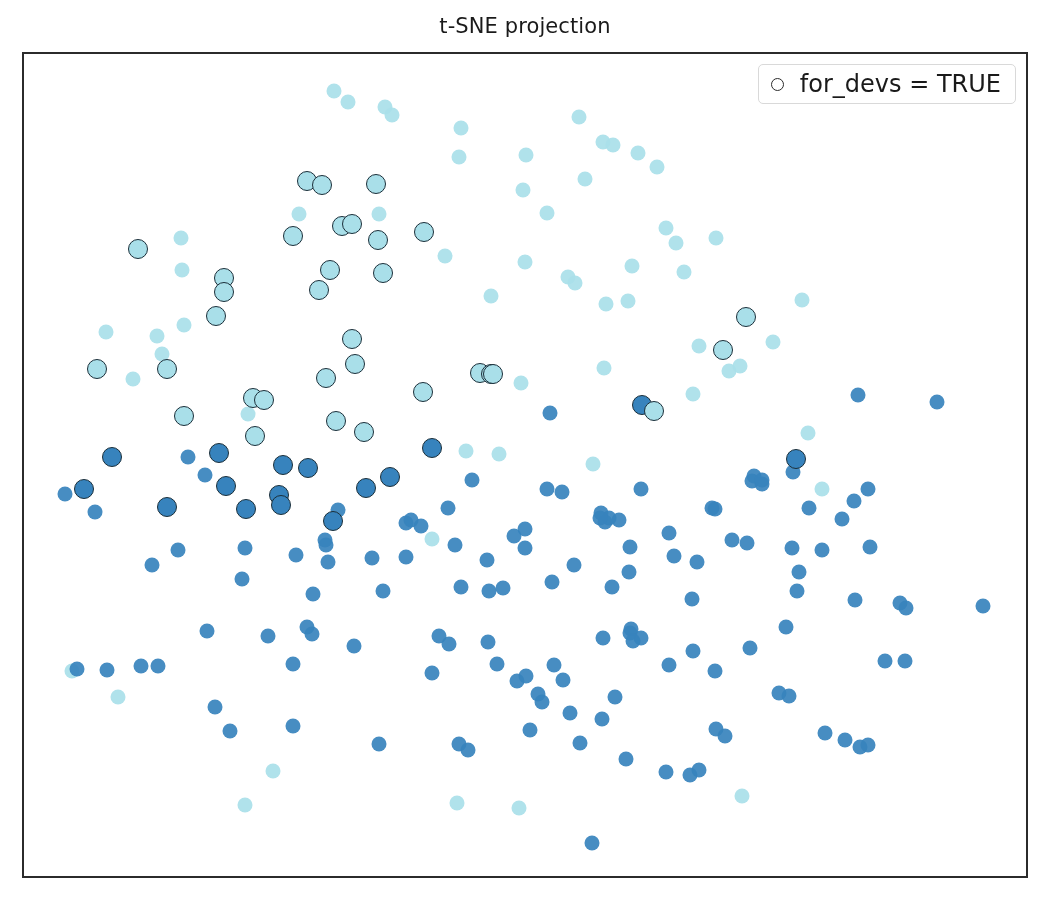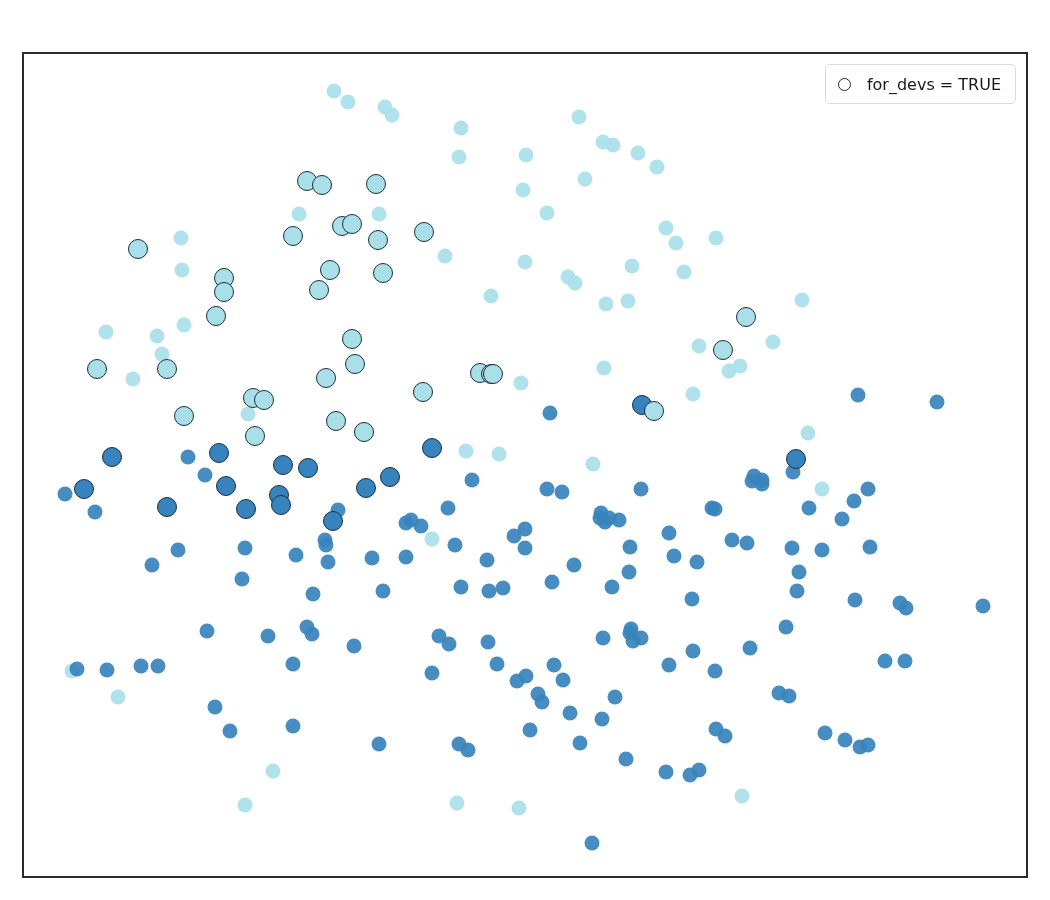--- a/index.html
+++ b/index.html
@@ -67,31 +67,32 @@
   #legend-marker {
     width: 13px;
     height: 13px;
     border-radius: 50%;
     border: 1.5px solid #2b2b2b;
     background: #ffffff;
     box-sizing: border-box;
     flex: 0 0 auto;
   }
   #legend-label {
-    font-size: 16px;
+    font-size: 24px;
     color: #1a1a1a;
     margin-left: 16px;
     white-space: nowrap;
   }
 </style>
 </head>
 <body>
 
 <div id="figure">
 
+  <div id="plot-title">t-SNE projection</div>
 
   <div id="axes">
 
     <div id="scatter-layer">
         <div class="pt" style="width: 15px; height: 15px; left: 310px; top: 37px; background: rgb(169, 223, 233); opacity: 0.92; z-index: 1;"></div>
         <div class="pt" style="width: 15px; height: 15px; left: 324px; top: 48px; background: rgb(169, 223, 233); opacity: 0.92; z-index: 1;"></div>
         <div class="pt" style="width: 15px; height: 15px; left: 361px; top: 53px; background: rgb(169, 223, 233); opacity: 0.92; z-index: 1;"></div>
         <div class="pt" style="width: 15px; height: 15px; left: 368px; top: 61px; background: rgb(169, 223, 233); opacity: 0.92; z-index: 1;"></div>
         <div class="pt" style="width: 15px; height: 15px; left: 555px; top: 63px; background: rgb(169, 223, 233); opacity: 0.92; z-index: 1;"></div>
         <div class="pt" style="width: 15px; height: 15px; left: 579px; top: 88px; background: rgb(169, 223, 233); opacity: 0.92; z-index: 1;"></div>

